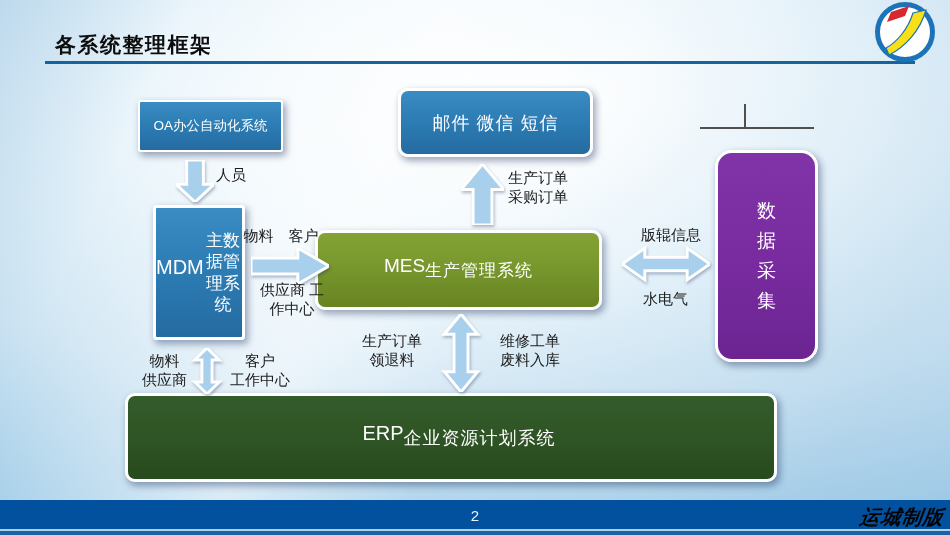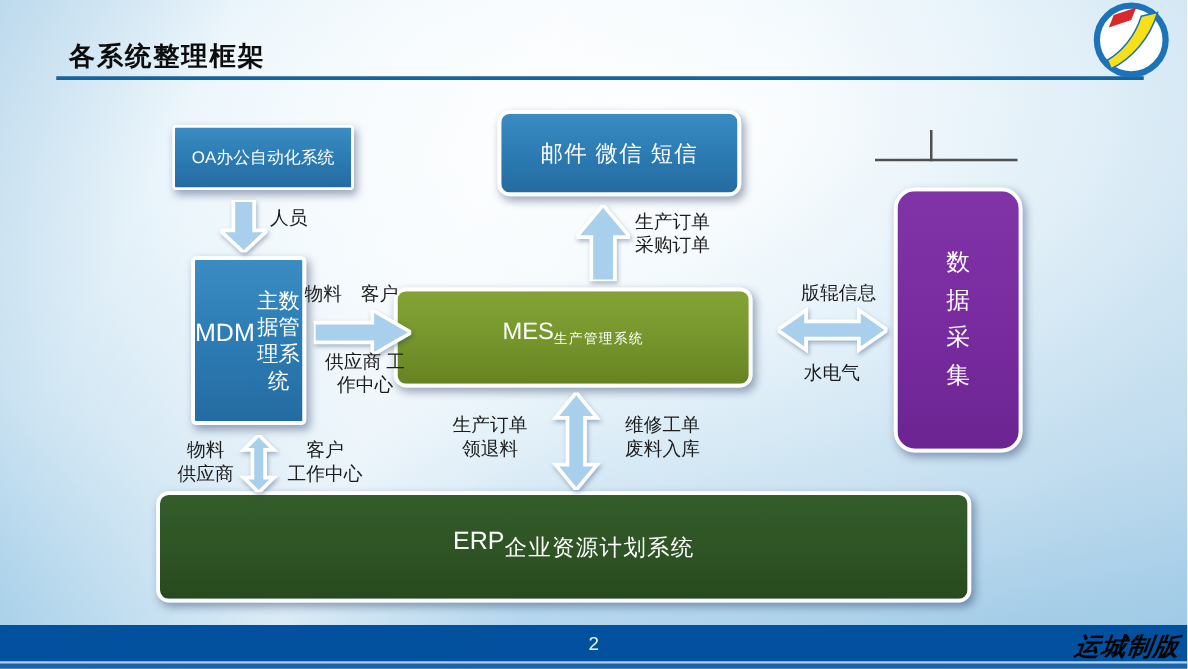--- a/index.html
+++ b/index.html
@@ -39,21 +39,21 @@
   .purple { background:linear-gradient(180deg,#8133a8 0%,#782b9f 55%,#6b2492 100%); }
   .dgreen { background:linear-gradient(180deg,#345c2b 0%,#2e5324 55%,#284a1e 100%); }
 
   .box-oa   { left:138px; top:100px; width:145px; height:52px; border-radius:3px; font-size:13.5px; line-height:1.35; border-width:2.5px; }
   .box-mail { left:398px; top:88px;  width:195px; height:69px; border-radius:10px; font-size:18px; letter-spacing:1px; }
   .box-mdm  { left:153px; top:205px; width:92px;  height:135px; border-radius:4px; }
   .box-mdm .t1 { font-size:20px; margin-bottom:10px; }
   .box-mdm .t2 { font-size:17px; width:72px; line-height:1.25; }
   .box-mes  { left:315px; top:230px; width:287px; height:80px; border-radius:10px; }
   .box-mes .t1 { font-size:19px; margin-bottom:8px; }
-  .box-mes .t2 { font-size:11px; letter-spacing:1px; }
+  .box-mes .t2 { font-size:17px; letter-spacing:1px; }
   .box-daq  { left:715px; top:150px; width:103px; height:212px; border-radius:17px; }
   .box-daq .vtext { width:19px; word-break:break-all; line-height:30px; font-size:19px; }
   .box-erp  { left:125px; top:393px; width:652px; height:89px; border-radius:10px; }
   .box-erp .t1 { font-size:20px; margin-bottom:9px;margin-left:16px; }
   .box-erp .t2 { font-size:18px; letter-spacing:1px; }
 
   .lbl {
     position:absolute; color:#1c1c1c; font-size:15px; line-height:1.25;
     white-space:pre-line;
     text-align:center;

